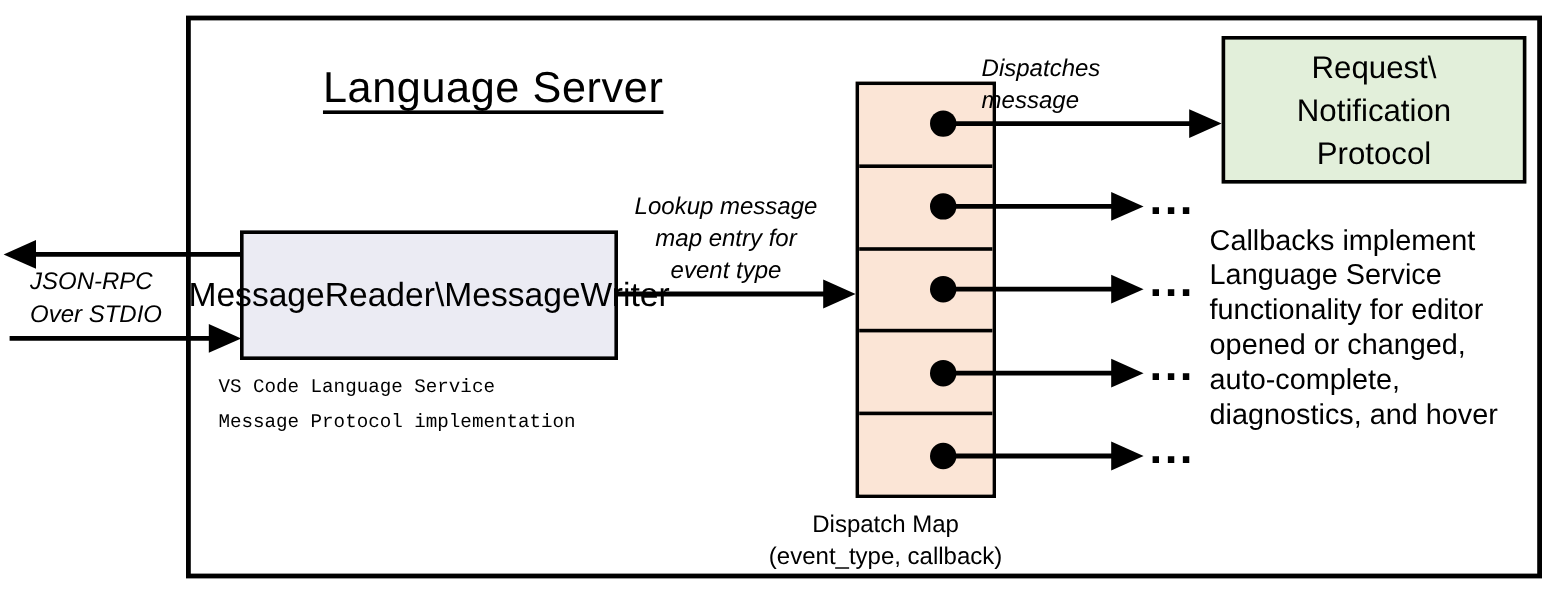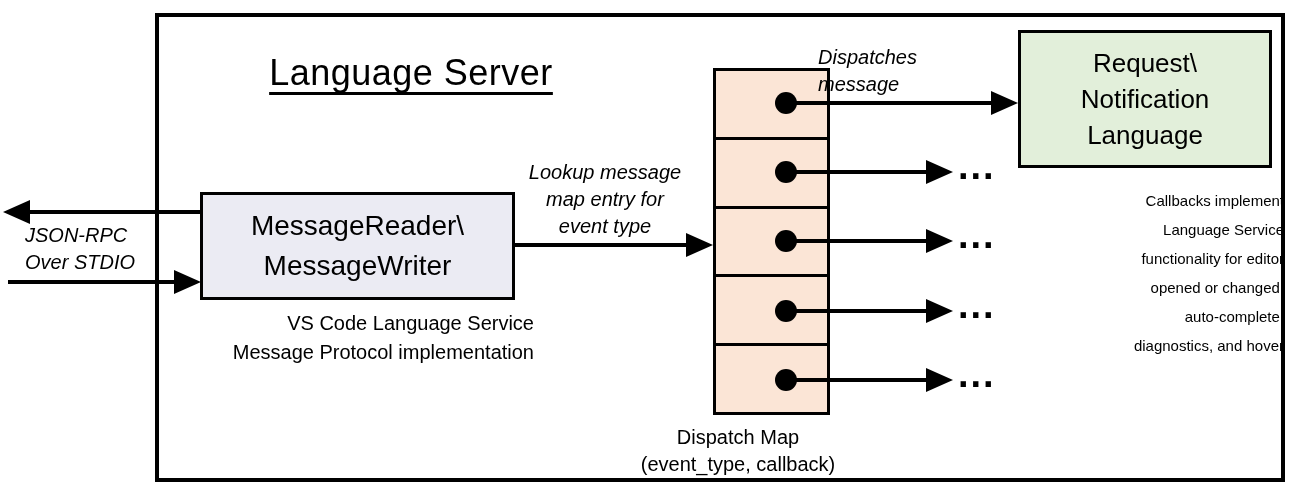--- a/index.html
+++ b/index.html
@@ -41,30 +41,30 @@
     font-size: 20px;
     font-style: italic;
     line-height: 27px;
   }
 
   .reader-box {
     left: 200px; top: 192px; width: 315px; height: 108px;
     background: var(--reader-fill, #EBEBF3);
     border: 3px solid var(--line, #000);
     box-sizing: border-box;
-    display: flex; flex-direction: column;
+    display: flex; 
     align-items: center; justify-content: center;
     font-size: 28px; line-height: 40px;
     text-align: center;
   }
 
   .reader-caption {
     left: 182px; top: 309px; width: 352px;
-    text-align: right;
-    font-size: 20px; line-height: 29px;
+    text-align: left;
+    font-size: 16px; line-height: 29px; font-family: Liberation Mono, monospace;
   }
 
   .lookup-label {
     left: 510px; top: 159px; width: 190px;
     text-align: center;
     font-size: 20px; font-style: italic;
     line-height: 27px;
   }
 
   .dispatch-map {
@@ -89,34 +89,34 @@
   }
 
   .dispatches-label {
     left: 818px; top: 44px; width: 150px;
     text-align: left;
     font-size: 20px; font-style: italic;
     line-height: 27px;
   }
 
   .callback-box {
-    left: 1018px; top: 30px; width: 254px; height: 138px;
+    left: 1018px; top: 30px; width: 254px; height: 123px;
     background: var(--callback-fill, #E2EFDA);
     border: 3px solid var(--line, #000);
     box-sizing: border-box;
     display: flex; flex-direction: column;
     align-items: center; justify-content: center;
     font-size: 26px; line-height: 36px;
     text-align: center;
   }
 
   .callback-caption {
     left: 1008px; top: 186px; width: 276px;
-    text-align: right;
-    font-size: 15px; line-height: 29px;
+    text-align: left;
+    font-size: 24px; line-height: 29px;
   }
 
   .ellipsis {
     width: 62px; height: 40px;
     display: flex; align-items: flex-end; justify-content: flex-start;
     font-size: 38px; font-weight: 700; letter-spacing: 2px;
     line-height: 1;
   }
   .ellipsis-1 { left: 958px; top: 145px; }
   .ellipsis-2 { left: 958px; top: 214px; }
@@ -174,21 +174,21 @@
   </div>
 
   <div class="abs dispatches-label">
     <div>Dispatches</div>
     <div>message</div>
   </div>
 
   <div class="abs callback-box">
     <div>Request\</div>
     <div>Notification</div>
-    <div>Language</div>
+    <div>Protocol</div>
   </div>
 
   <div class="abs callback-caption">
     <div>Callbacks implement</div>
     <div>Language Service</div>
     <div>functionality for editor</div>
     <div>opened or changed,</div>
     <div>auto-complete,</div>
     <div>diagnostics, and hover</div>
   </div>

